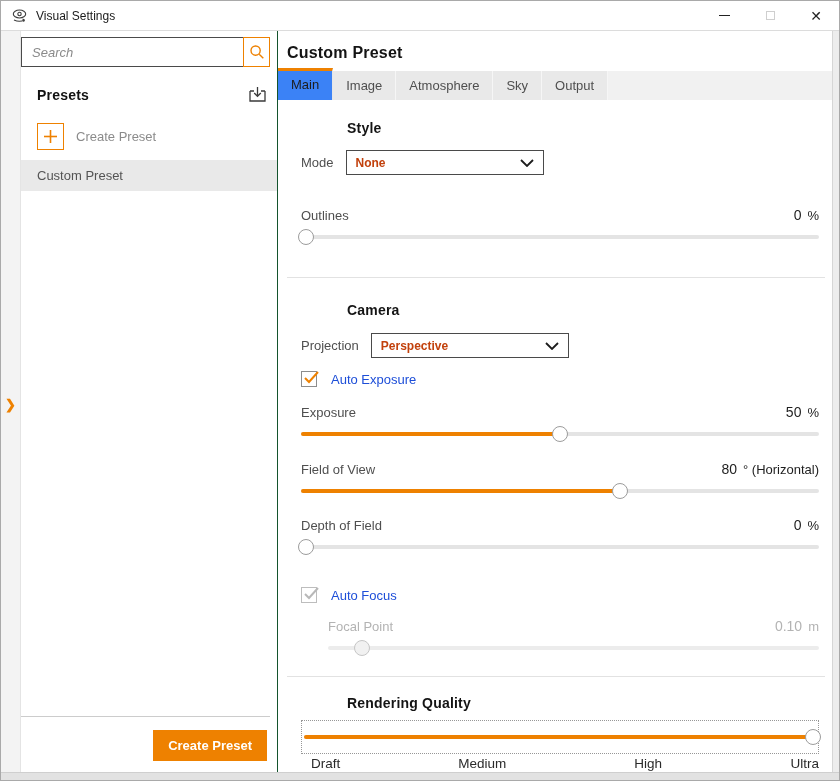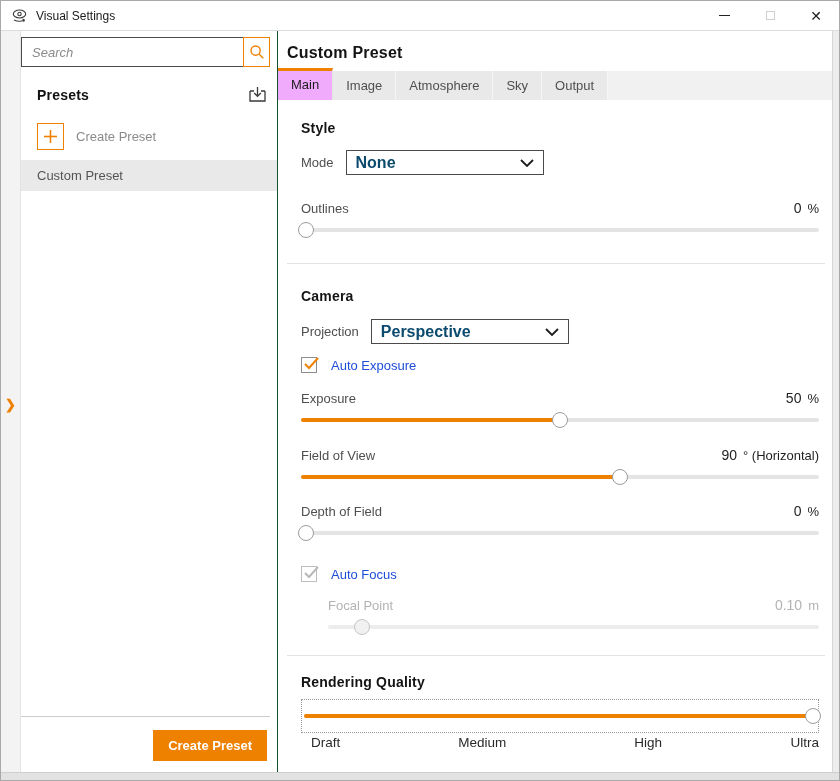--- a/index.html
+++ b/index.html
@@ -43,28 +43,28 @@
   .sidebar-footer .divider{ border-top:1px solid #cccccc; margin-right:7px; }
   .create-btn{ display:block; margin:13px 10px 13px auto; padding:8px 15px; background:var(--accent);
                border:none; color:#fff; font-size:13px; font-weight:bold; cursor:pointer;
                font-family:"Liberation Sans", sans-serif; }
   
   .main{ flex:1; background:#fff; display:flex; flex-direction:column; min-width:0; padding-right:7px; }
   .main-title{ margin:13px 0 0 9px; font-size:16px; font-weight:bold; color:#141414; letter-spacing:.2px; }
   .tabbar{ display:flex; margin-top:9px; height:29px; background:#f1f1f1; }
   .tab{ padding:0 13px; line-height:29px; font-size:13px; color:#4f4f4f; background:#e9e9e9;
         border-right:1px solid #f6f6f6; cursor:pointer; white-space:nowrap; }
-  .tab.active{ background:#f0abfc; color:#1d1d1d; border-top:3px solid var(--accent); margin-top:-3px; line-height:28px; border-right:1px solid #e6e6e6; }
+  .tab.active{ background:#3b82f6; color:#1d1d1d; border-top:3px solid var(--accent); margin-top:-3px; line-height:28px; border-right:1px solid #e6e6e6; }
   .content{ padding:0 13px 0 23px; }
-  .section-header{ font-size:14px; font-weight:bold; color:#141414; letter-spacing:.2px; }
+  .section-header{ font-size:14px; font-weight:bold; color:#141414; letter-spacing:.2px;margin-left:46px; }
   .row-inline{ display:flex; align-items:center; }
   .field-label{ font-size:13px; color:#4f4f4f; }
   .dropdown{ display:flex; align-items:center; margin-left:12px; width:198px; height:25px;
              border:1px solid #4a4a4a; background:#fff; padding:0 9px; cursor:pointer; }
-  .dropdown .val{ font-size:16px; font-weight:bold; color:#0c4a6e; }
+  .dropdown .val{ font-size:12px; font-weight:bold; color:#c2410c; }
   .dropdown .chev{ margin-left:auto; display:flex; }
   .value-row{ display:flex; align-items:baseline; }
   .value-row .vals{ margin-left:auto; display:flex; gap:6px; align-items:baseline; }
   .value-row .num{ font-size:14px; color:#1e1e1e; }
   .value-row .unit{ font-size:13px; color:#1e1e1e; }
   .value-row.disabled .field-label, .value-row.disabled .num, .value-row.disabled .unit{ color:#b3b3b3; }
   
   .slider{ position:relative; height:16px; margin-top:6px; cursor:pointer; }
   .slider .track{ position:absolute; left:0; right:0; top:6px; height:4px; background:#e4e4e4; border-radius:2px; }
   .slider .fill{ position:absolute; left:0; top:6px; height:4px; background:var(--accent); border-radius:2px; width:var(--pct,0%); }
@@ -85,21 +85,21 @@
   
   .quality-box{ margin-top:9px; border:1px dotted #979797; padding:8px 2px; position:relative; }
   .quality-box .slider{ margin-top:0; height:16px; }
   .quality-labels{ position:relative; height:17px; margin-top:2px; font-size:13.5px; color:#2a2a2a; }
   .quality-labels span{ position:absolute; top:0; }
   .q0{ left:10px; }
   .q1{ left:35%; transform:translateX(-50%); }
   .q2{ left:67%; transform:translateX(-50%); }
   .q3{ right:0; }
   
-  .mt20{ margin-top:20px; } .mt14{ margin-top:14px; } .mt16{ margin-top:25px; }
+  .mt20{ margin-top:20px; } .mt14{ margin-top:14px; } .mt16{ margin-top:32px; }
   .mt24{ margin-top:24px; } .mt15{ margin-top:15px; } .mt13{ margin-top:13px; }
   .mt17{ margin-top:17px;gap:16px; } .mt19{ margin-top:19px;align-items:flex-end; } .mt18{ margin-top:18px; }
 </style>
 </head>
 <body>
 
 <div class="window">
 
   <div class="titlebar">
     <span class="app-icon">
@@ -246,21 +246,21 @@
         </div>
         <div class="slider" style="--pct: 50%;">
           <div class="track"></div>
           <div class="fill"></div>
           <div class="handle"></div>
         </div>
 
         <div class="value-row mt19">
           <span class="field-label">Field of View</span>
           <span class="vals">
-            <span class="num">90</span>
+            <span class="num">80</span>
             <span class="unit">° (Horizontal)</span>
           </span>
         </div>
         <div class="slider" style="--pct: 61.5%;">
           <div class="track"></div>
           <div class="fill"></div>
           <div class="handle"></div>
         </div>
 
         <div class="value-row mt18">

